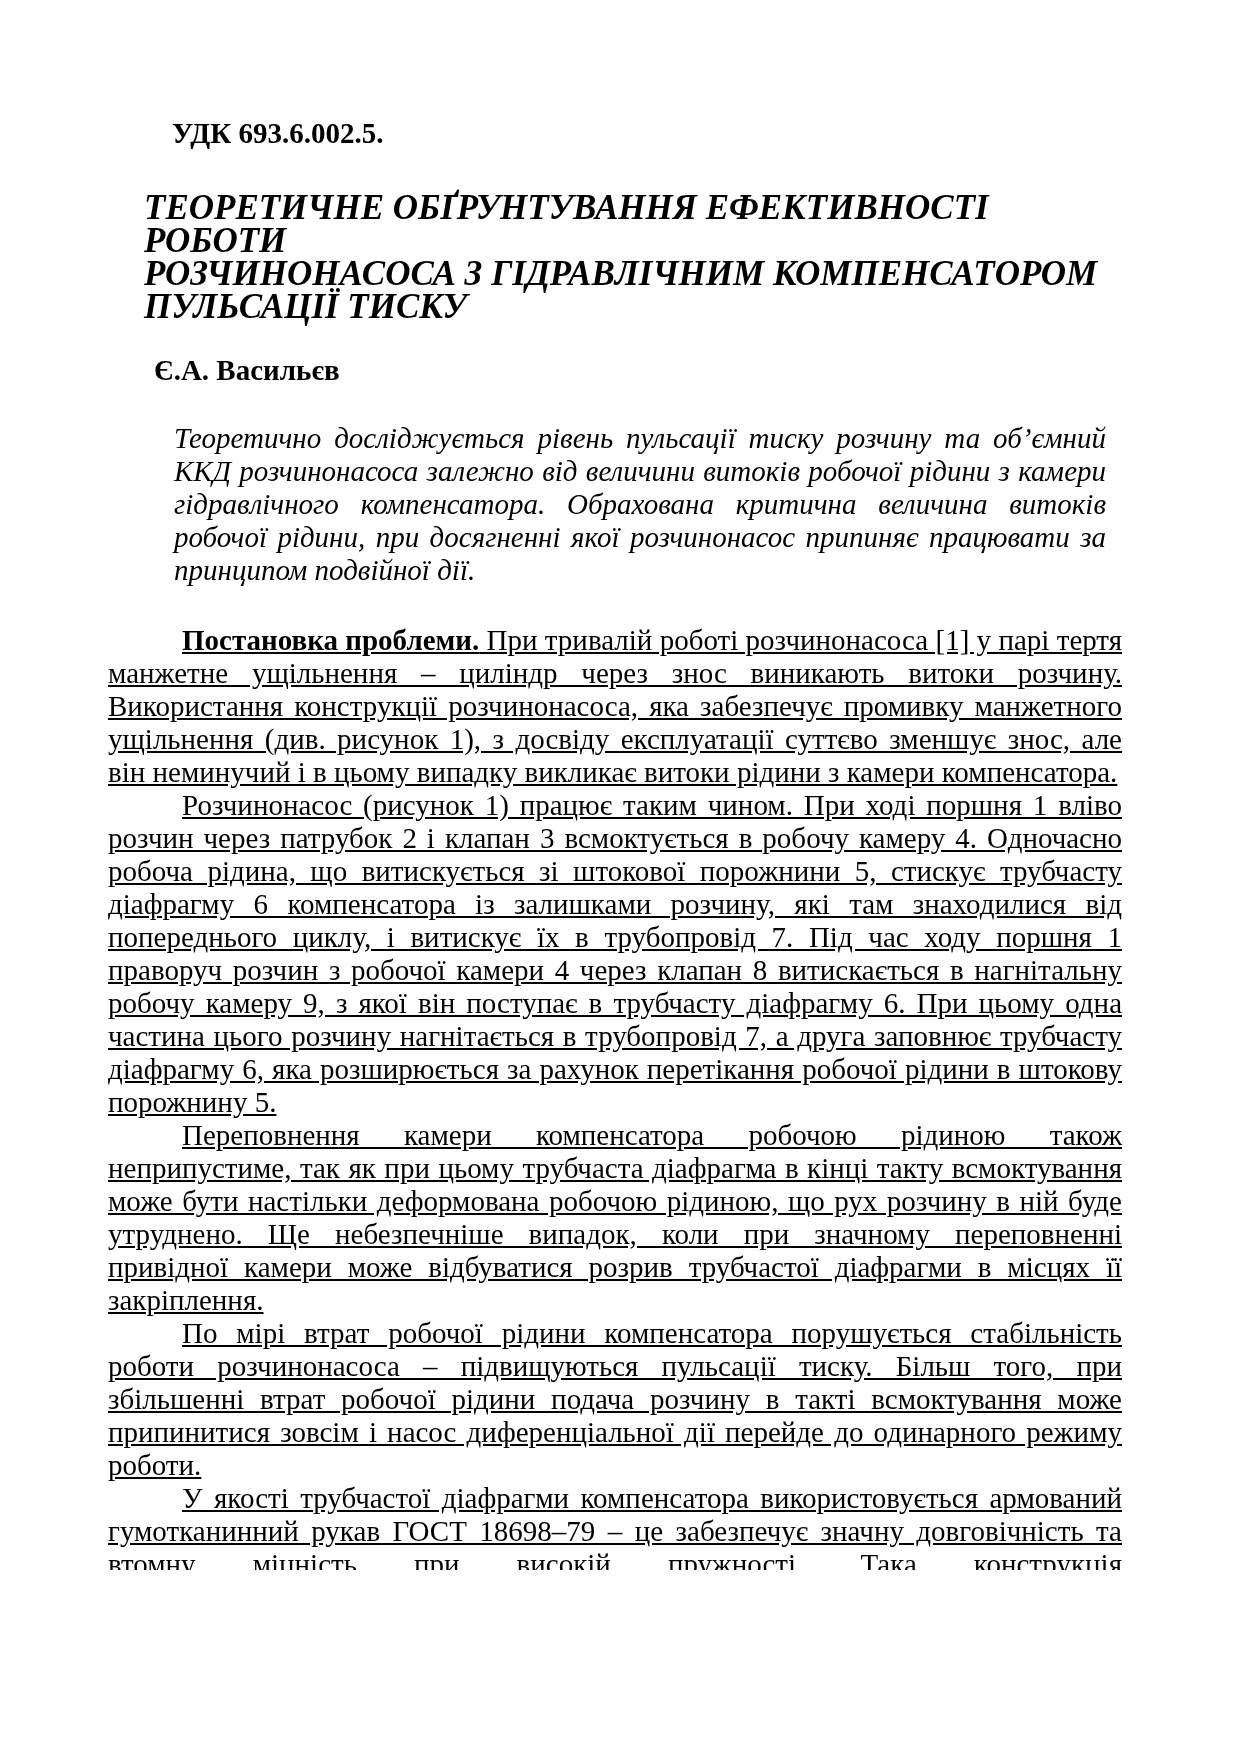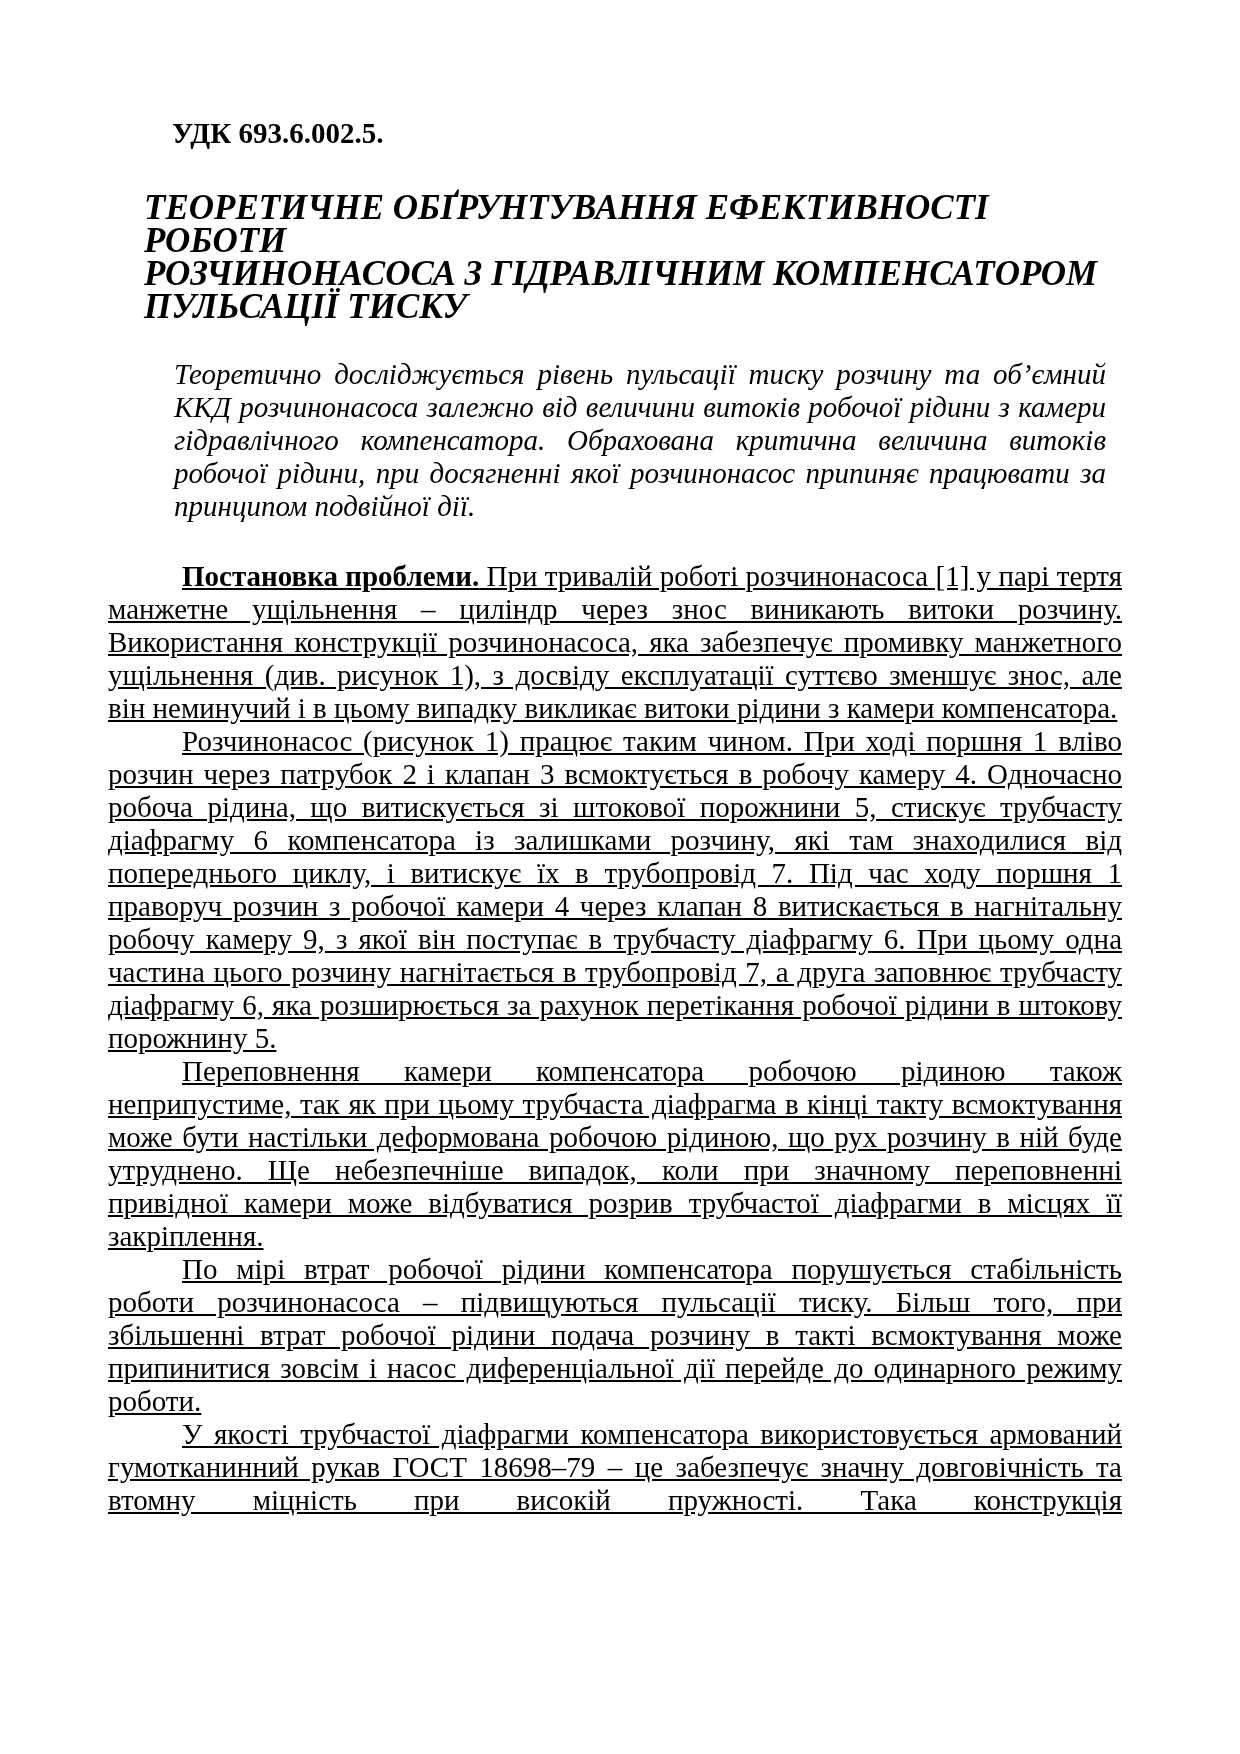--- a/index.html
+++ b/index.html
@@ -69,20 +69,21 @@
 <div class="page">
 
   <div class="udc">УДК 693.6.002.5.</div>
 
   <h1 class="title">
     <span class="title-line">ТЕОРЕТИЧНЕ ОБҐРУНТУВАННЯ ЕФЕКТИВНОСТІ РОБОТИ</span>
     <span class="title-line">РОЗЧИНОНАСОСА З ГІДРАВЛІЧНИМ КОМПЕНСАТОРОМ</span>
     <span class="title-line">ПУЛЬСАЦІЇ ТИСКУ</span>
   </h1>
 
+  <div class="author">Є.А. Васильєв</div>
 
   <div class="abstract">Теоретично досліджується рівень пульсації тиску розчину та об’ємний ККД розчинонасоса залежно від величини витоків робочої рідини з камери гідравлічного компенсатора. Обрахована критична величина витоків робочої рідини, при досягненні якої розчинонасос припиняє працювати за принципом подвійної дії.</div>
 
   <div class="body-text">
 
     <p>
       <b class="lead">Постановка проблеми.</b><span> При тривалій роботі розчинонасоса [1]  у парі тертя манжетне ущільнення – циліндр через знос виникають витоки розчину. Використання конструкції розчинонасоса, яка забезпечує промивку манжетного ущільнення (див. рисунок 1), з досвіду експлуатації суттєво зменшує знос, але він неминучий і в цьому випадку викликає витоки рідини з камери компенсатора.</span>
     </p>
 
     <p>

